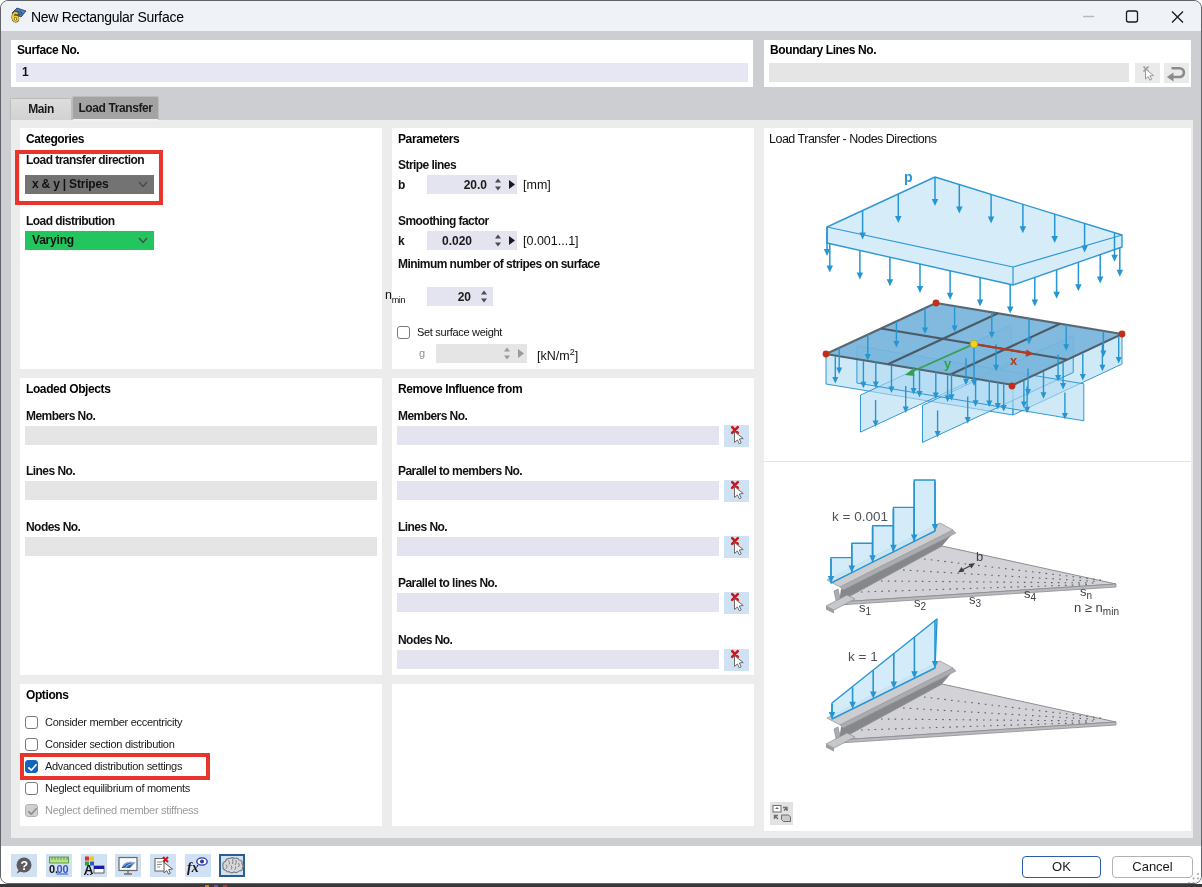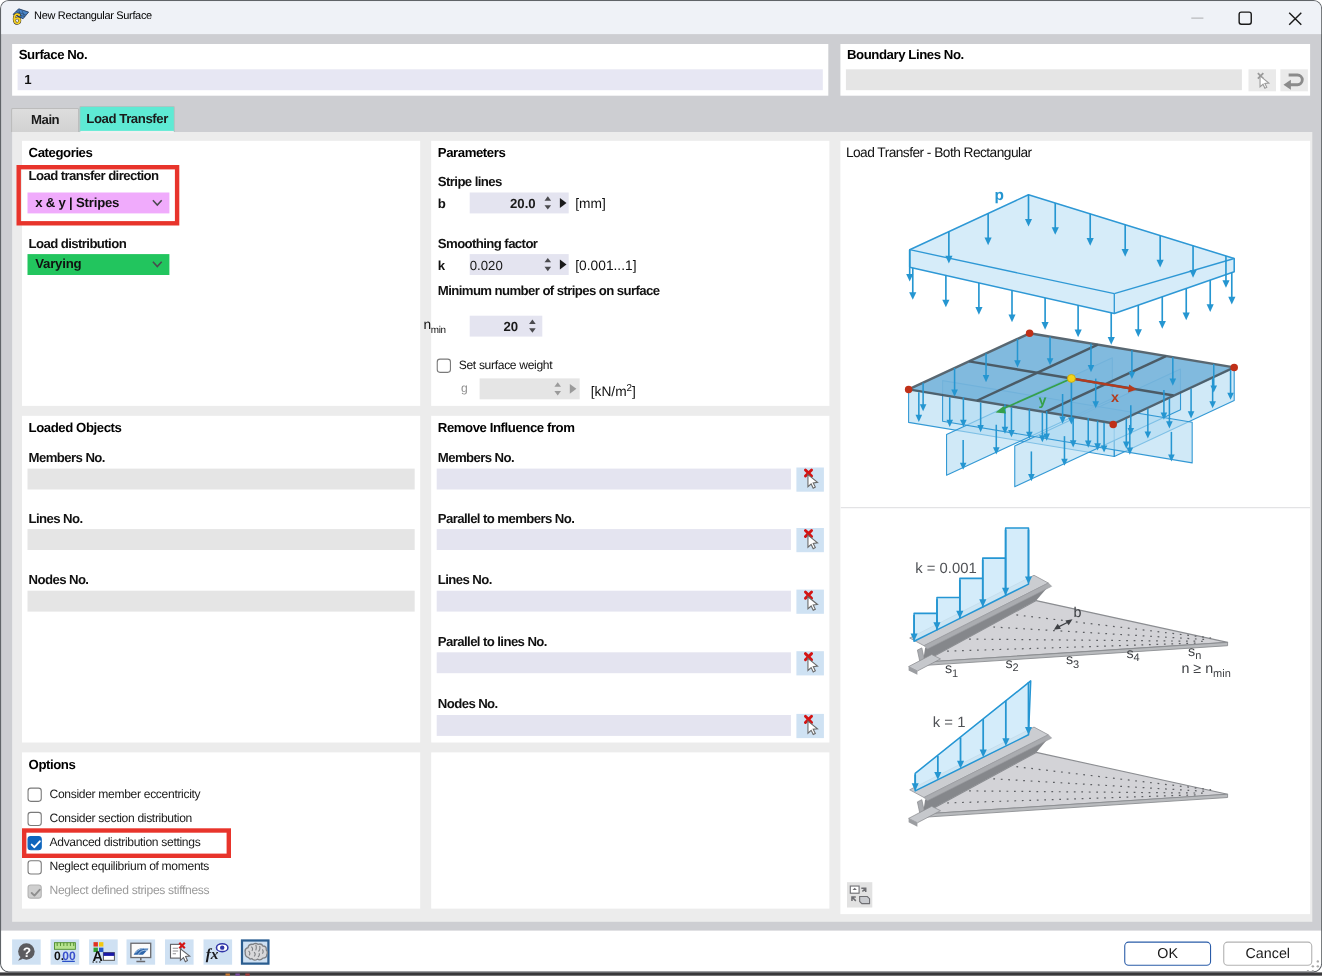--- a/index.html
+++ b/index.html
@@ -12,21 +12,21 @@
 .unit{position:absolute;font-size:12.5px;color:#111;white-space:nowrap}
 svg{display:block}
 </style></head><body>
 <div id="win">
 <div style="position:absolute;left:0;top:0;width:1202px;height:30px;background:#eff2f7"></div>
     <svg style="position:absolute;left:8px;top:4px" width="20" height="20" viewBox="0 0 20 20">
 <path d="M3,8 L8,3 L17,6 L12,12 Z" fill="#4a86c8" stroke="#223a5e" stroke-width="0.8"></path>
 <path d="M5.5,5.5 L14.5,8.5 M4.2,7 L13,10 M8,3.8 L10.5,11 M11,4.8 L13.5,10.5" stroke="#223a5e" stroke-width="0.5"></path>
 <text x="2.5" y="17" font-size="14" font-weight="bold" fill="#f4ce22" stroke="#222" stroke-width="0.9" paint-order="stroke" font-family="Liberation Sans">6</text>
 </svg>
-    <div style="position:absolute;left:30px;top:8px;font-size:10px;letter-spacing:-0.3px;color:#000">New Rectangular Surface</div>
+    <div style="position:absolute;left:30px;top:8px;font-size:14px;letter-spacing:-0.3px;color:#000">New Rectangular Surface</div>
     <svg style="position:absolute;left:1070px;top:0" width="132" height="30" viewBox="0 0 132 30">
 <line x1="12" y1="15.5" x2="23" y2="15.5" stroke="#b9babd" stroke-width="1.3"></line>
 <rect x="55.5" y="10" width="11" height="11" rx="2" fill="none" stroke="#1a1a1a" stroke-width="1.3"></rect>
 <path d="M101,10.5 L112,21.5 M112,10.5 L101,21.5" stroke="#1a1a1a" stroke-width="1.3"></path>
 </svg>
     <div class="panel" style="left:10px;top:39px;width:742px;height:47px"></div>
     <div class="hd" style="left:16px;top:42px">Surface No.</div>
     <div class="in" style="left:15px;top:62px;width:732px;line-height:19px;padding-left:6px">1</div>
     <div class="panel" style="left:763px;top:39px;width:427px;height:47px"></div>
     <div class="hd" style="left:769px;top:42px">Boundary Lines No.</div>
@@ -37,33 +37,33 @@
 <path d="M10.5,6 L10.5,16 L13.2,13.6 L14.9,17.2 L16.6,16.3 L14.9,12.9 L18.5,12.5 Z" fill="#fff" stroke="#9a9a9a" stroke-width="1"></path>
 </svg>
     </div>
     <div style="position:absolute;left:1163px;top:62px;width:25px;height:20px;background:#eaeaea">
 <svg width="25" height="20" viewBox="0 0 25 20">
 <path d="M7,14 L15.5,14 A4.4,4.4 0 0 0 15.5,5.2 L7.5,5.2" fill="none" stroke="#8b8b8b" stroke-width="2.6"></path>
 <path d="M9.5,9.5 L9.5,18.5 L2.8,14 Z" fill="#8b8b8b"></path>
 </svg>
     </div>
     <div style="position:absolute;left:9px;top:97px;width:62px;height:22px;background:linear-gradient(#dddddd,#d2d2d2);border:1px solid #bcbcbc;border-bottom:none;border-radius:2px 2px 0 0;text-align:center;line-height:21px;font-weight:bold;font-size:12px;letter-spacing:-0.4px">Main</div>
-    <div style="position:absolute;left:71px;top:95px;width:87px;height:24px;background:#5eead4;border:1px solid #bcbcbc;border-bottom:none;border-radius:2px 2px 0 0;text-align:center;line-height:23px;font-weight:bold;font-size:12px;letter-spacing:-0.4px">Load Transfer</div>
+    <div style="position:absolute;left:71px;top:95px;width:87px;height:24px;background:#a3a3a3;border:1px solid #bcbcbc;border-bottom:none;border-radius:2px 2px 0 0;text-align:center;line-height:23px;font-weight:bold;font-size:12px;letter-spacing:-0.4px">Load Transfer</div>
     <div style="position:absolute;left:10px;top:119px;width:1182px;height:718px;background:#ececec"></div>
     <div style="position:absolute;left:72px;top:118px;width:85px;height:2px;background:#f0f0f0"></div>
     <div class="panel" style="left:19px;top:127px;width:362px;height:241px"></div>
     <div class="panel" style="left:391px;top:127px;width:362px;height:241px"></div>
     <div class="panel" style="left:19px;top:377px;width:362px;height:297px"></div>
     <div class="panel" style="left:391px;top:377px;width:362px;height:297px"></div>
     <div class="panel" style="left:19px;top:683px;width:362px;height:142px"></div>
     <div class="panel" style="left:391px;top:683px;width:362px;height:142px"></div>
     <div class="panel" style="left:763px;top:127px;width:427px;height:703px"></div>
     <div class="hd" style="left:25px;top:131px">Categories</div>
     <div class="lbl" style="left:25px;top:152px">Load transfer direction</div>
-    <div class="in" style="left:24px;top:174px;width:129px;line-height:19px;padding-left:7px;background:#f0abfc">x &amp; y | Stripes
+    <div class="in" style="left:24px;top:174px;width:129px;line-height:19px;padding-left:7px;background:#737373">x &amp; y | Stripes
 <svg style="position:absolute;right:6px;top:6px" width="10" height="7" viewBox="0 0 10 7">
         <path d="M1,1 L5,5.4 L9,1" fill="none" stroke="#4a4a4e" stroke-width="1.4"></path>
       </svg></div>
     <div style="position:absolute;left:14px;top:149px;width:148px;height:55px;border:4px solid #e8342b;z-index:5"></div>
     <div class="lbl" style="left:25px;top:213px">Load distribution</div>
     <div class="in" style="left:24px;top:230px;width:129px;line-height:19px;padding-left:7px;background:#22c55e">Varying
 <svg style="position:absolute;right:6px;top:6px" width="10" height="7" viewBox="0 0 10 7">
         <path d="M1,1 L5,5.4 L9,1" fill="none" stroke="#4a4a4e" stroke-width="1.4"></path>
       </svg></div>
     <div class="hd" style="left:397px;top:131px">Parameters</div>
@@ -73,21 +73,21 @@
     <div style="position:absolute;left:426px;top:177px;width:60px;text-align:right;font-weight:bold;font-size:12px">20.0</div>
     <svg style="position:absolute;left:426px;top:174px" width="90" height="19" viewBox="0 0 90 19">
       <path d="M68.0,7.5 L74.0,7.5 L71.0,3.5 Z" fill="#4a4a4e"></path>
       <path d="M68.0,11.5 L74.0,11.5 L71.0,15.5 Z" fill="#4a4a4e"></path>
       <path d="M82.0,5.0 L82.0,14.0 L88.0,9.5 Z" fill="#1a1a1a"></path>
     </svg>
     <div class="unit" style="left:522px;top:177px">[mm]</div>
     <div class="lbl" style="left:397px;top:213px">Smoothing factor</div>
     <div class="lbl" style="left:397px;top:233px">k</div>
     <div class="in" style="left:426px;top:230px;width:90px;background:#e4e4f0"></div>
-    <div style="position:absolute;left:426px;top:233px;width:60px;text-align:left;font-weight:normal;font-size:12px">0.020</div>
+    <div style="position:absolute;left:426px;top:233px;width:60px;text-align:center;font-weight:bold;font-size:12px">0.020</div>
     <svg style="position:absolute;left:426px;top:230px" width="90" height="19" viewBox="0 0 90 19">
       <path d="M68.0,7.5 L74.0,7.5 L71.0,3.5 Z" fill="#4a4a4e"></path>
       <path d="M68.0,11.5 L74.0,11.5 L71.0,15.5 Z" fill="#4a4a4e"></path>
       <path d="M82.0,5.0 L82.0,14.0 L88.0,9.5 Z" fill="#1a1a1a"></path>
     </svg>
     <div class="unit" style="left:522px;top:233px">[0.001...1]</div>
     <div class="lbl" style="left:397px;top:256px">Minimum number of stripes on surface</div>
     <div class="rlbl" style="left:384px;top:287px;font-size:12.5px">n<sub style="font-size:9px">min</sub></div>
     <div class="in" style="left:426px;top:286px;width:66px;background:#e4e4f0"></div>
     <div style="position:absolute;left:426px;top:289px;width:44px;text-align:right;font-weight:bold;font-size:12px">20</div>
@@ -164,23 +164,23 @@
       </svg>
     </div>
     <div class="rlbl" style="left:44px;top:759px;color:#1a1a1a">Advanced distribution settings</div>
     <div style="position:absolute;left:24px;top:781px;width:13px;height:13px;background:#fff;border:1px solid #7a7a7a;border-radius:3px"></div>
     <div class="rlbl" style="left:44px;top:781px;color:#1a1a1a">Neglect equilibrium of moments</div>
     <div style="position:absolute;left:24px;top:803px;width:13px;height:13px;background:#cfcfcf;border:1px solid #b3b3b3;border-radius:3px">
       <svg width="13" height="13" viewBox="0 0 13 13">
         <path d="M2.8,6.8 L5.3,9.2 L10.2,3.8" fill="none" stroke="#8e8e8e" stroke-width="1.7" stroke-linecap="round" stroke-linejoin="round"></path>
       </svg>
     </div>
-    <div class="rlbl" style="left:44px;top:803px;color:#9b9b9b">Neglect defined stripes stiffness</div>
+    <div class="rlbl" style="left:44px;top:803px;color:#9b9b9b">Neglect defined member stiffness</div>
     <div style="position:absolute;left:19px;top:752px;width:190px;height:27px;border:4px solid #e8342b;z-index:5"></div>
-    <div class="rlbl" style="left:768px;top:131px;font-size:12.5px;letter-spacing:-0.5px">Load Transfer - Both Rectangular</div>
+    <div class="rlbl" style="left:768px;top:131px;font-size:12.5px;letter-spacing:-0.5px">Load Transfer - Nodes Directions</div>
     <div style="position:absolute;left:763px;top:127px;width:427px;height:703px;overflow:hidden">
       <svg width="427" height="703" viewBox="0 0 427 703" style="position:absolute;left:0;top:0">
         <path d="M63.0,99.0 L171.0,49.0 L358.0,107.0 L358.0,119.0 L249.0,157.0 L63.0,115.0 Z" fill="#d6ecf9" stroke="#2e98d5" stroke-width="1.4" stroke-linejoin="round"></path>
         <line x1="63.0" y1="99.0" x2="249.0" y2="139.0" stroke="#2e98d5" stroke-width="1.2"></line>
         <line x1="249.0" y1="139.0" x2="358.0" y2="107.0" stroke="#2e98d5" stroke-width="1.2"></line>
         <line x1="249.0" y1="139.0" x2="249.0" y2="157.0" stroke="#2e98d5" stroke-width="1.2"></line>
         <line x1="63.0" y1="99.0" x2="63.0" y2="122.5" stroke="#2596d1" stroke-width="1.5"></line>
         <path d="M59.8,121.0 L66.2,121.0 L63.0,128.0 Z" fill="#2596d1"></path>
         <line x1="98.6" y1="82.5" x2="98.6" y2="106.0" stroke="#2596d1" stroke-width="1.5"></line>
         <path d="M95.4,104.5 L101.9,104.5 L98.6,111.5 Z" fill="#2596d1"></path>

